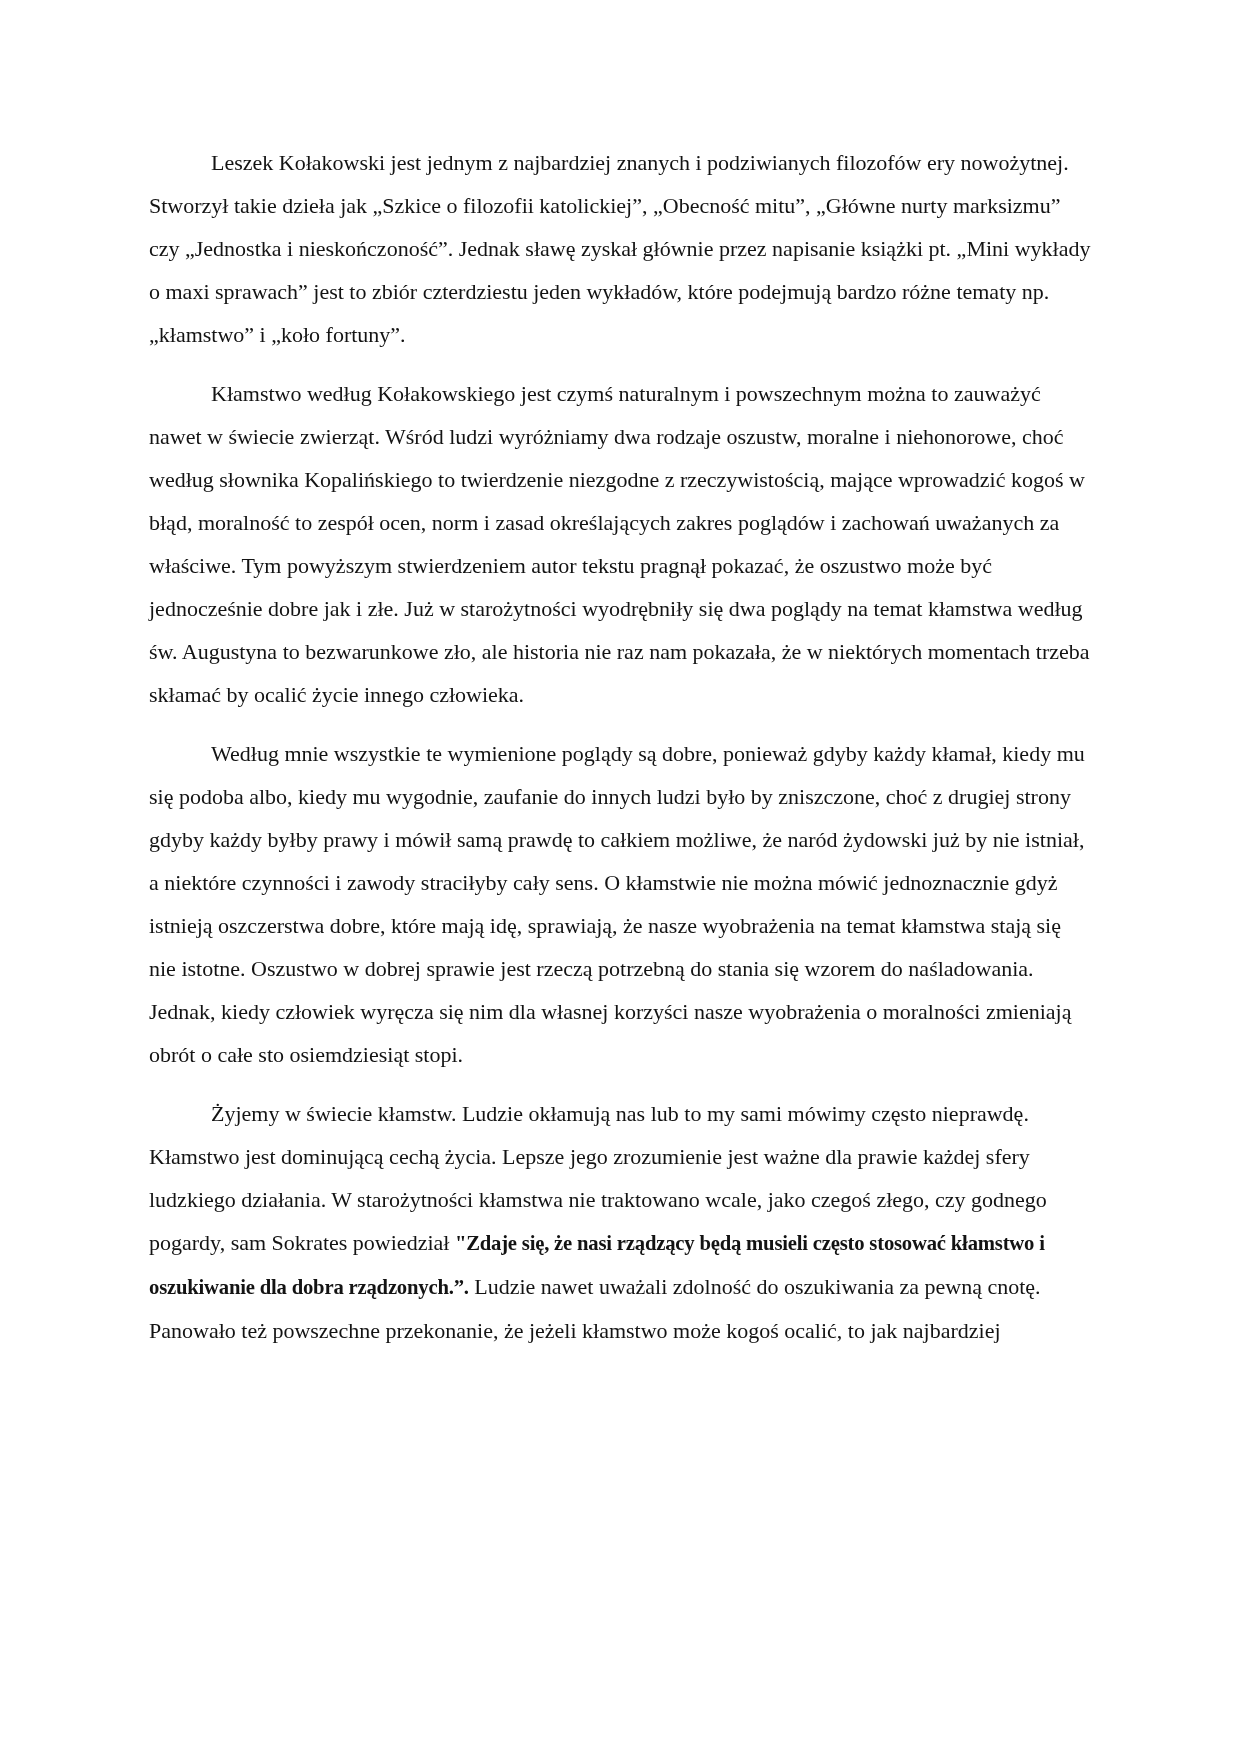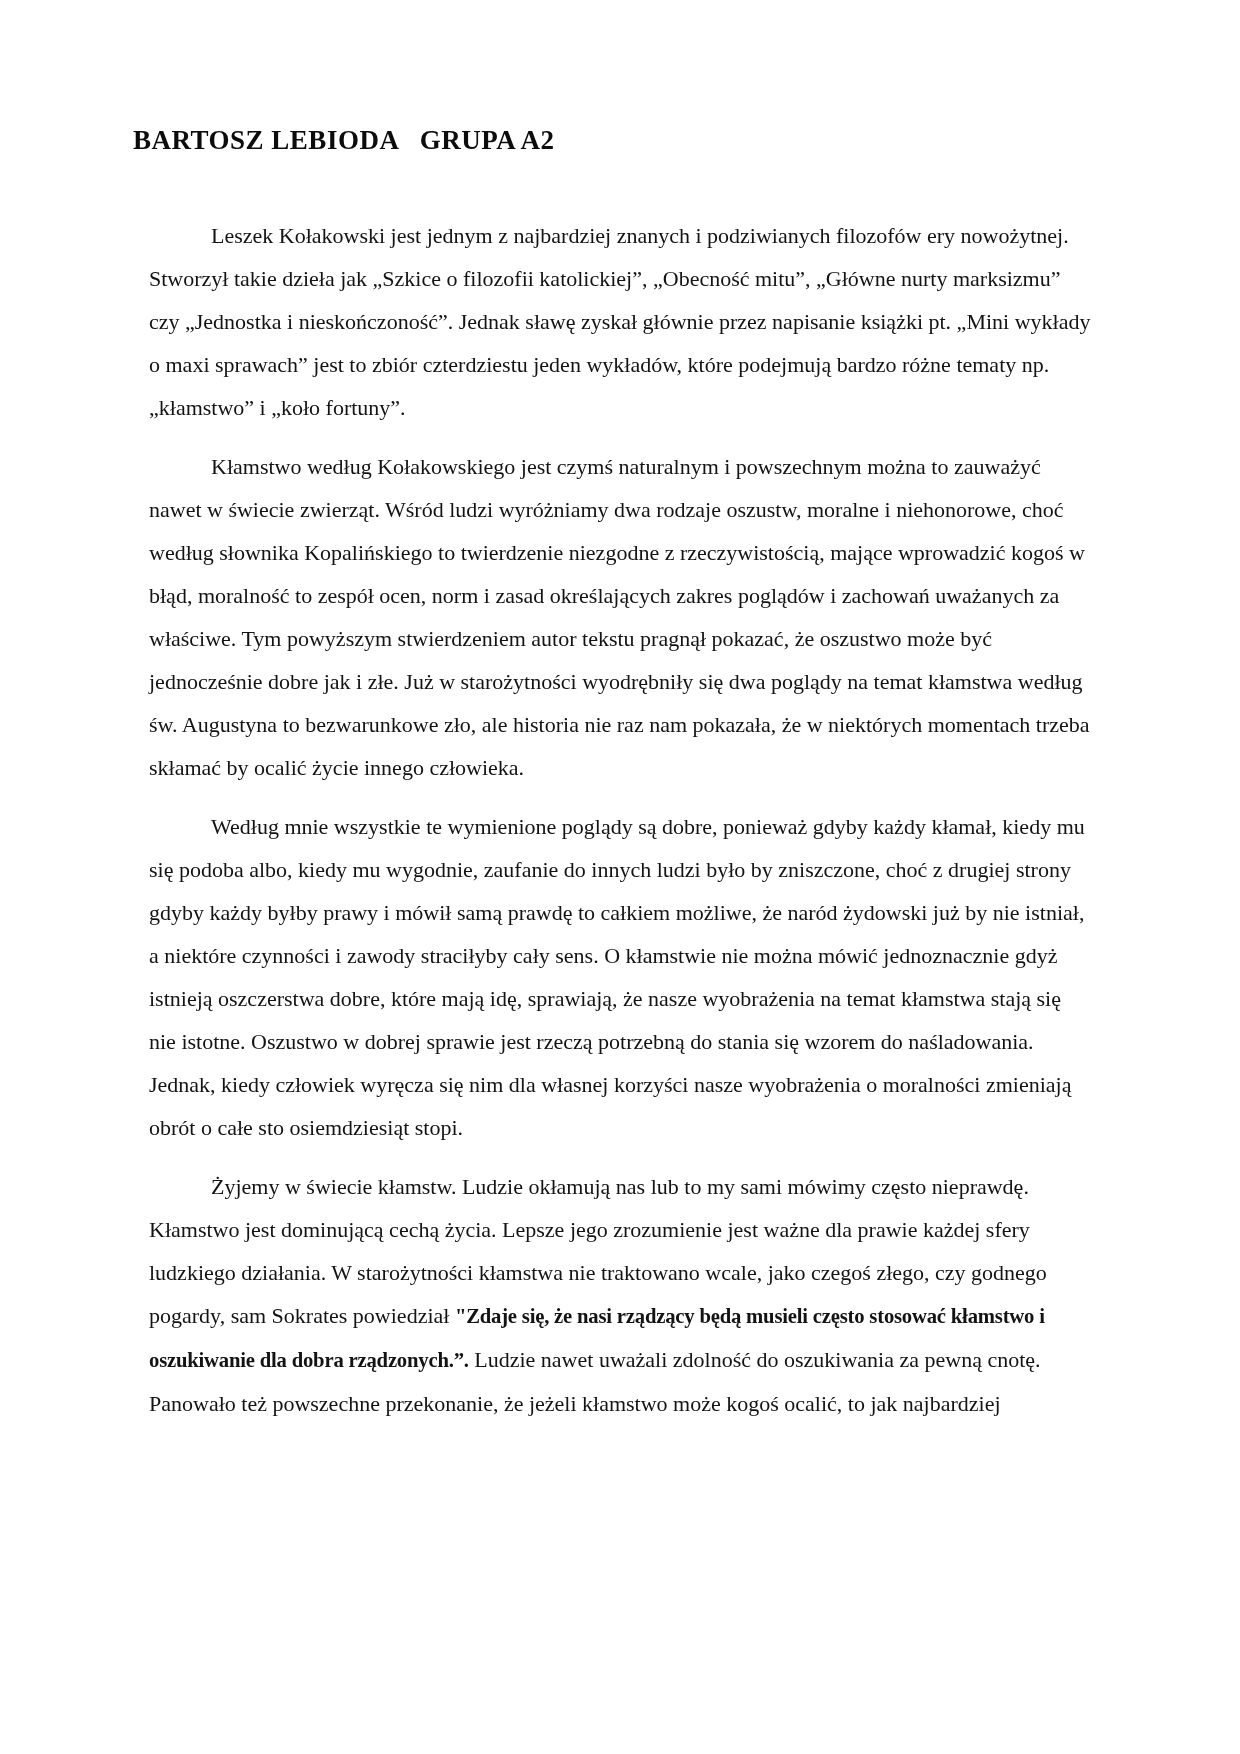--- a/index.html
+++ b/index.html
@@ -41,21 +41,20 @@
   .bold-quote {
     font-weight: 700;
     font-size: 0.94em;
     letter-spacing: -0.2px;
   }
 </style>
 </head>
 <body>
 
 <div class="page">
-  <h1 class="doc-heading">BARTOSZ LEBIODA   GRUPA A2</h1>
 
   <div class="doc-body">
     <p class="body-par">Leszek Kołakowski jest jednym z najbardziej znanych i podziwianych filozofów ery nowożytnej. Stworzył takie dzieła jak „Szkice o filozofii katolickiej”, „Obecność mitu”, „Główne nurty marksizmu” czy „Jednostka i nieskończoność”. Jednak sławę zyskał głównie przez napisanie książki pt. „Mini wykłady o maxi sprawach” jest to zbiór czterdziestu jeden wykładów, które podejmują bardzo różne tematy np. „kłamstwo” i „koło fortuny”.</p>
 
     <p class="body-par">Kłamstwo według Kołakowskiego jest czymś naturalnym i powszechnym można to zauważyć nawet w świecie zwierząt. Wśród ludzi wyróżniamy dwa rodzaje oszustw, moralne i niehonorowe, choć według słownika Kopalińskiego to twierdzenie niezgodne z rzeczywistością, mające wprowadzić kogoś w błąd, moralność to zespół ocen, norm i zasad określających zakres poglądów i zachowań uważanych za właściwe. Tym powyższym stwierdzeniem autor tekstu pragnął pokazać, że oszustwo może być jednocześnie dobre jak i złe. Już w starożytności wyodrębniły się dwa poglądy na temat kłamstwa według św. Augustyna to bezwarunkowe zło, ale historia nie raz nam pokazała, że w niektórych momentach trzeba skłamać by ocalić życie innego człowieka.</p>
 
     <p class="body-par">Według mnie wszystkie te wymienione poglądy są dobre, ponieważ gdyby każdy kłamał, kiedy mu się podoba albo, kiedy mu wygodnie, zaufanie do innych ludzi było by zniszczone, choć z drugiej strony gdyby każdy byłby prawy i mówił samą prawdę to całkiem możliwe, że naród żydowski już by nie istniał, a niektóre czynności i zawody straciłyby cały sens. O kłamstwie nie można mówić jednoznacznie gdyż istnieją oszczerstwa dobre, które mają idę, sprawiają, że nasze wyobrażenia na temat kłamstwa stają się nie istotne. Oszustwo w dobrej sprawie jest rzeczą potrzebną do stania się wzorem do naśladowania. Jednak, kiedy człowiek wyręcza się nim dla własnej korzyści nasze wyobrażenia o moralności zmieniają obrót o całe sto osiemdziesiąt stopi.</p>
 
     <p class="body-par"><span>Żyjemy w świecie kłamstw. Ludzie okłamują nas lub to my sami mówimy często nieprawdę. Kłamstwo jest dominującą cechą życia. Lepsze jego zrozumienie jest ważne dla prawie każdej sfery ludzkiego działania. W starożytności kłamstwa nie traktowano wcale, jako czegoś złego, czy godnego pogardy, sam Sokrates powiedział </span><span class="bold-quote">"Zdaje się, że nasi rządzący będą musieli często stosować kłamstwo i oszukiwanie dla dobra rządzonych.”.</span><span> Ludzie nawet uważali zdolność do oszukiwania za pewną cnotę. Panowało też powszechne przekonanie, że jeżeli kłamstwo może kogoś ocalić, to jak najbardziej</span></p>
   </div>

